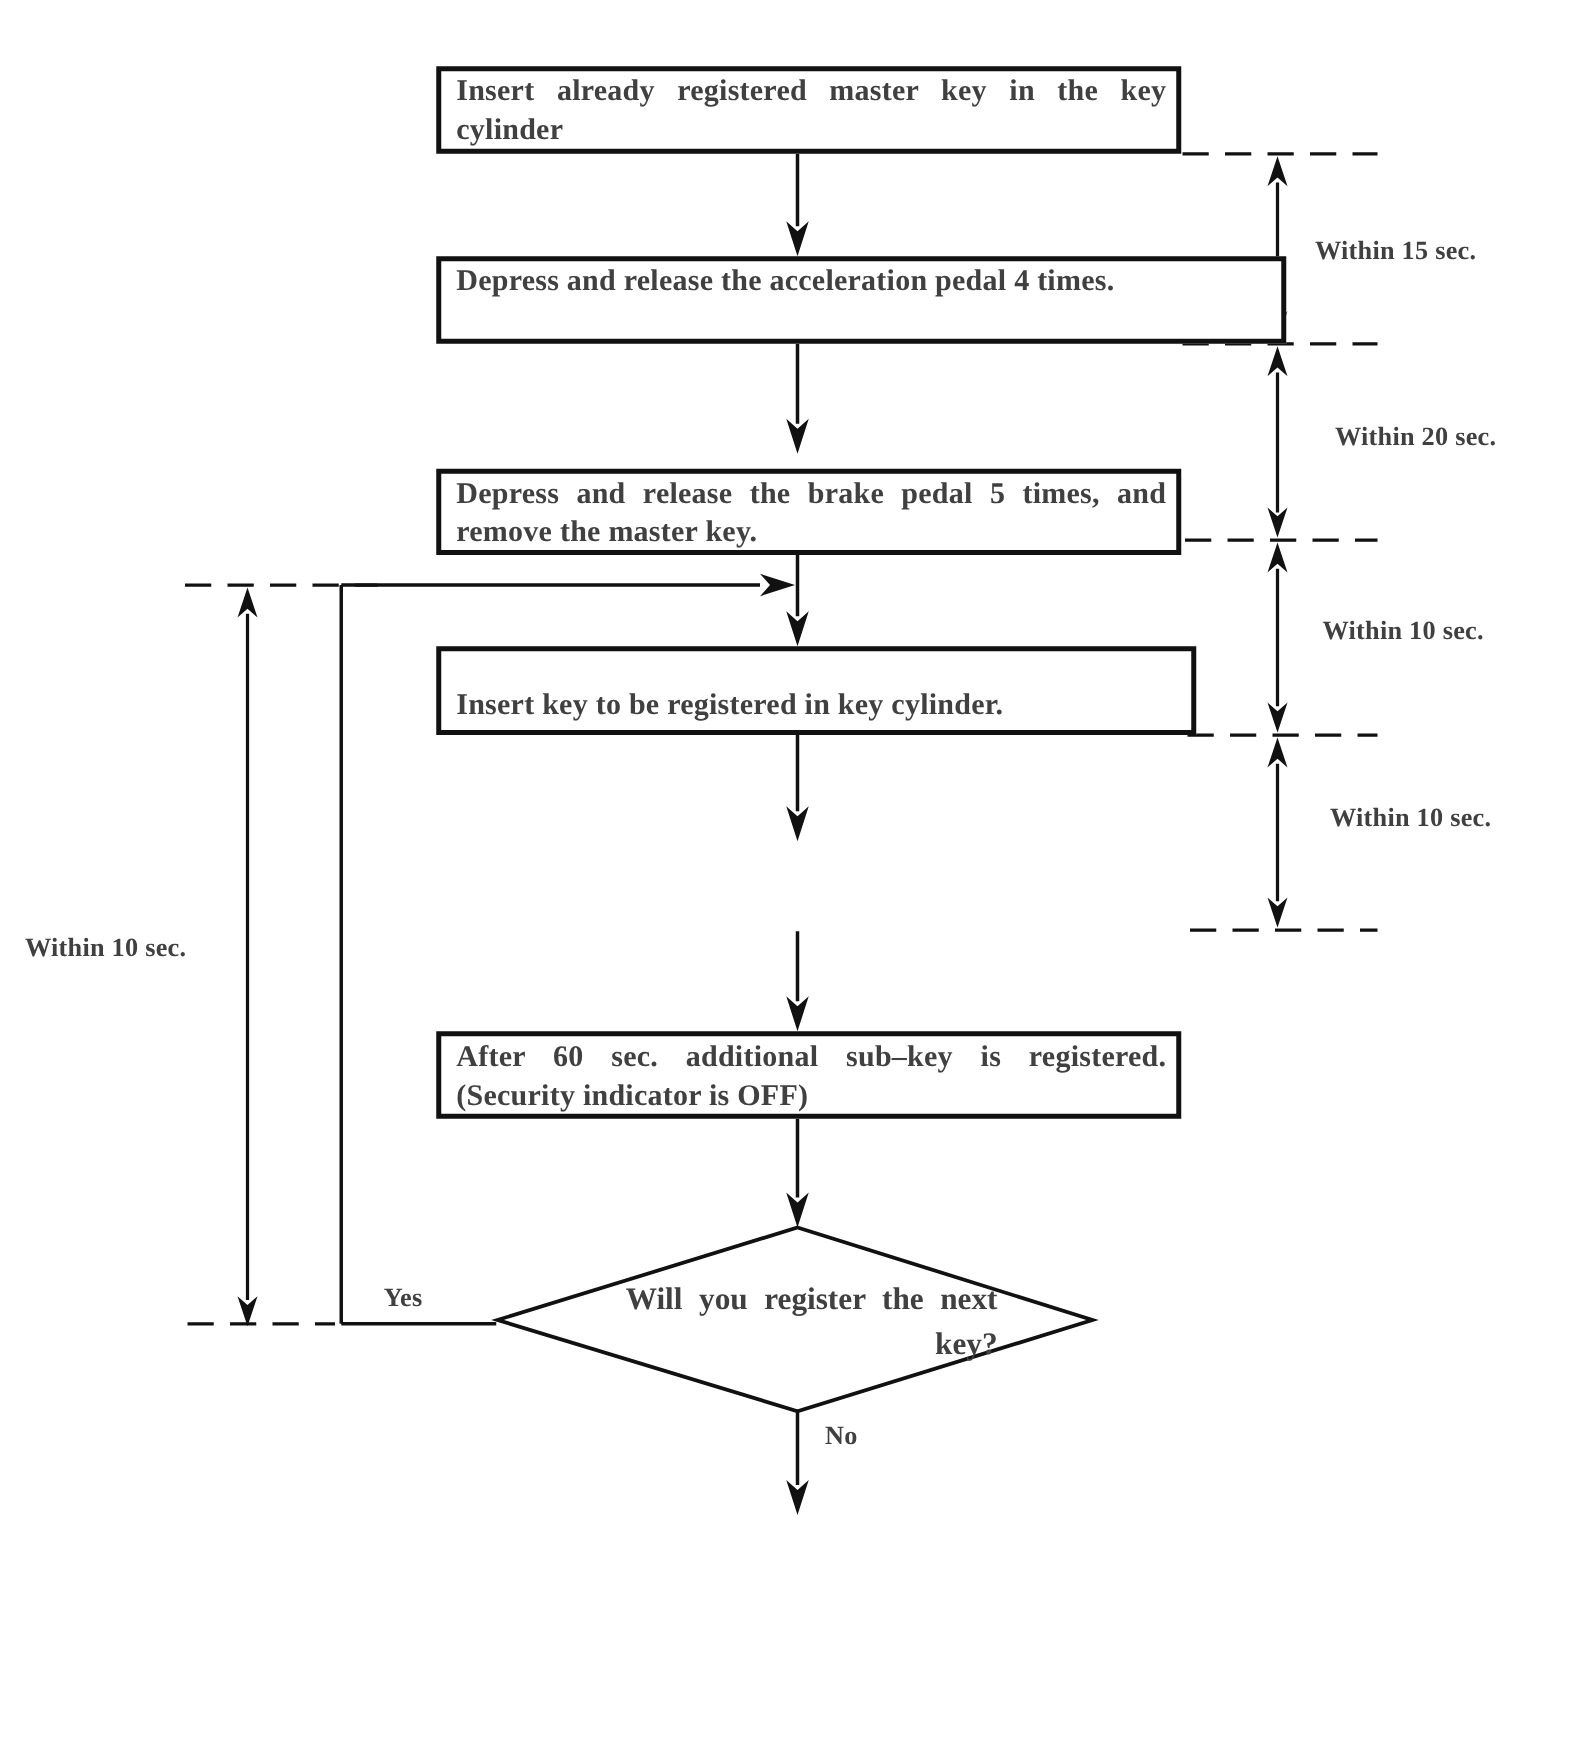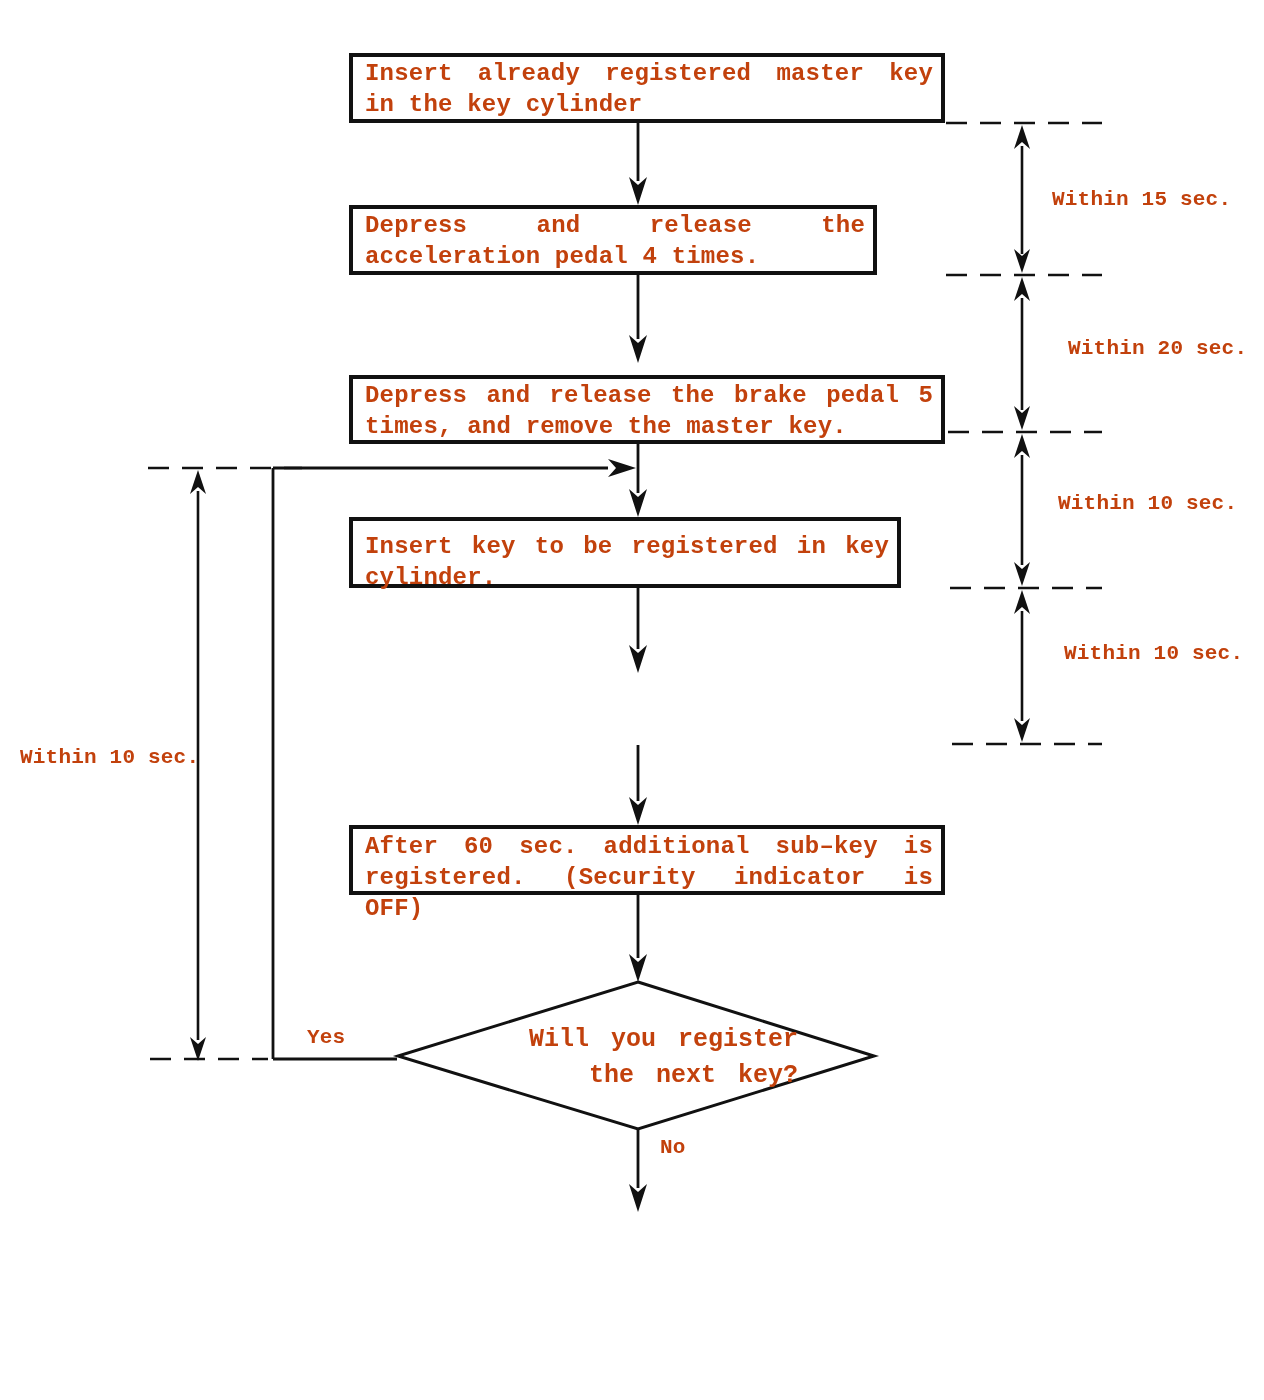--- a/index.html
+++ b/index.html
@@ -5,22 +5,22 @@
   html, body {
     margin: 0;
     padding: 0;
     background: #ffffff;
   }
   .canvas {
     position: relative;
     width: 1264px;
     height: 1400px;
     background: #ffffff;
-    font-family: Liberation Mono, monospace;
-    color: #c2410c;
+    font-family: Liberation Serif, serif;
+    color: #404040;
     overflow: hidden;
     border-radius: 23px;
   }
   .connectors {
     position: absolute;
     left: 0;
     top: 0;
     width: 1264px;
     height: 1400px;
   }
@@ -116,25 +116,25 @@
       <polygon fill="#111111" stroke="none" points="1022,590 1014,614 1022,607 1030,614"></polygon>
       <line x1="1022" y1="611" x2="1022" y2="721"></line>
       <polygon fill="#111111" stroke="none" points="1022,742 1014,718 1022,725 1030,718"></polygon>
     </g>
 
     <polygon points="638,982 874,1056 638,1129 398,1056" fill="#ffffff" stroke="#111111" stroke-width="3"></polygon>
   </svg>
 
   <div class="step-box" style="left:349px; top:53px; width:596px; height:70px; padding-top:1px;">Insert already registered master key in the key cylinder</div>
 
-  <div class="step-box" style="left:349px; top:205px; width:528px; height:70px; padding-top:1px;">Depress and release the acceleration pedal 4 times.</div>
+  <div class="step-box" style="left:349px; top:205px; width:680px; height:70px; padding-top:1px;">Depress and release the acceleration pedal 4 times.</div>
 
   <div class="step-box" style="left:349px; top:363px; width:596px; height:69px; padding-top:1px;margin-top:12px;">Depress and release the brake pedal 5 times, and remove the master key.</div>
 
-  <div class="step-box" style="left:349px; top:517px; width:552px; height:71px; padding-top:10px;">Insert key to be registered in key cylinder.</div>
+  <div class="step-box" style="left:349px; top:517px; width:608px; height:71px; padding-top:28px;">Insert key to be registered in key cylinder.</div>
 
 
   <div class="step-box" style="left:349px; top:825px; width:596px; height:70px; padding-top:2px;">After 60 sec. additional sub–key is registered. (Security indicator is OFF)</div>
 
 
   <div class="decision-text">Will you register the next key?</div>
 
   <div class="lbl" style="left:307px; top:1026px;">Yes</div>
   <div class="lbl" style="left:660px; top:1136px;">No</div>
 

